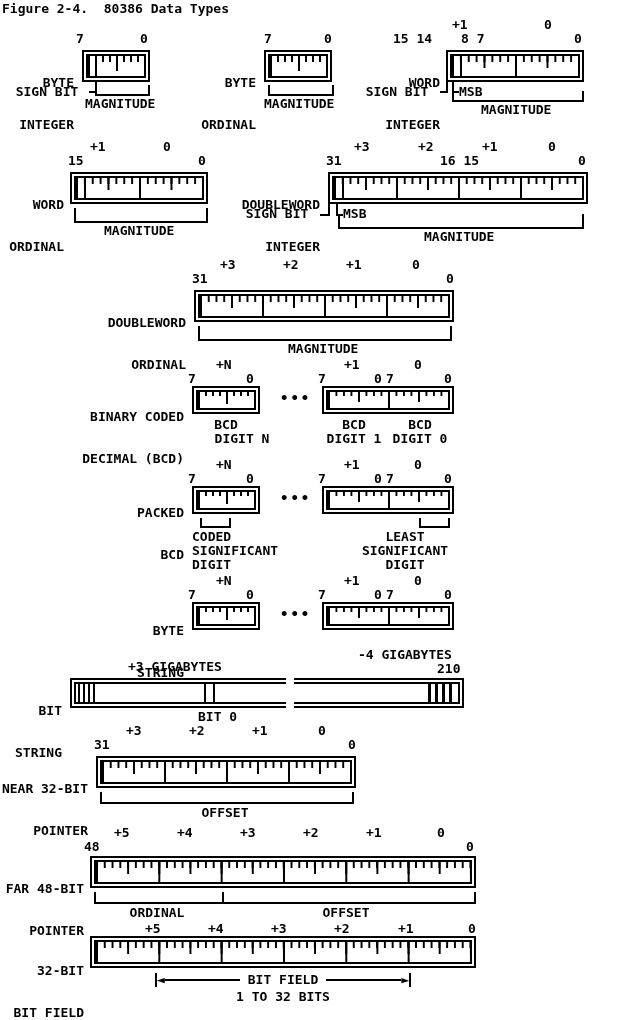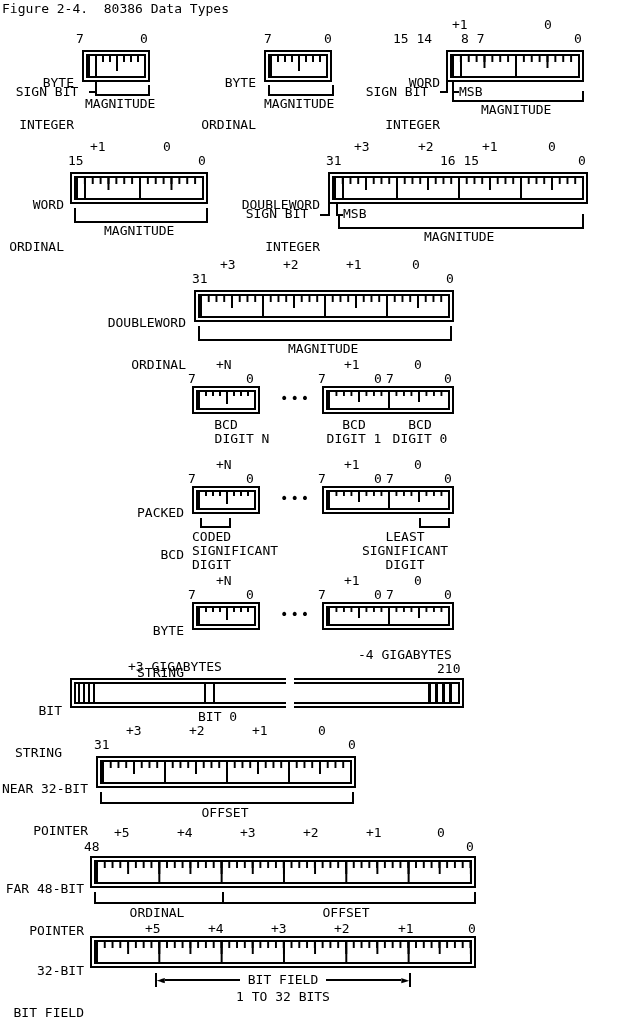--- a/index.html
+++ b/index.html
@@ -1,17 +1,17 @@
 <!DOCTYPE html>
 <html><head>
 <meta charset="utf-8">
 <style>
   html,body{margin:0;padding:0;background:#fff}
   #canvas{position:relative;width:640px;height:1020px;background:#fff;color:#000;
-    font-family:"DejaVu Sans Mono",monospace;font-weight:normal;font-size:13px;line-height:14px;overflow:hidden}
+    font-family:"DejaVu Sans Mono",monospace;font-weight:bold;font-size:13px;line-height:14px;overflow:hidden}
   .lb{position:absolute;white-space:pre}
   .ctr{text-align:center}
   .rt{text-align:center}
   .nm{position:absolute;text-align:right;white-space:pre}
   .ruler{position:absolute;box-sizing:border-box;border:2px solid #000;padding:2px;background:#fff}
   .inner{position:relative;height:100%;box-sizing:border-box;border:2px solid #000;
     background-repeat:repeat-x;
     background-image:
       linear-gradient(to right,#000 0 2px,transparent 2px),
       linear-gradient(to right,#000 0 2px,transparent 2px),
@@ -140,20 +140,24 @@
   <div class="nm" style="left:100px;top:288px;width:86px">
     <div>DOUBLEWORD</div>
     <div>ORDINAL</div>
   </div>
   <div class="ruler" style="left:194px;top:290px;width:260px;height:32px;--bits:32;--nib:8;--byt:4">
     <div class="inner"></div>
   </div>
   <div class="brk" style="left:198px;top:326px;width:250px;height:13px"></div>
   <div class="lb ctr" style="left:288px;top:342px;width:70px">MAGNITUDE</div>
 
+  <div class="nm" style="left:80px;top:382px;width:104px">
+    <div>BINARY CODED</div>
+    <div>DECIMAL (BCD)</div>
+  </div>
   <span class="lb" style="left:216px;top:358px">+N</span>
   <span class="lb" style="left:188px;top:372px">7</span>
   <span class="lb" style="left:246px;top:372px">0</span>
   <div class="ruler" style="left:192px;top:386px;width:68px;height:28px;--bits:8;--nib:2;--byt:1;--nibh:75%">
     <div class="inner"></div>
   </div>
   <span class="lb dots" style="left:280px;top:391px">•••</span>
   <span class="lb" style="left:344px;top:358px">+1</span>
   <span class="lb" style="left:414px;top:358px">0</span>
   <span class="lb" style="left:318px;top:372px">7</span>

